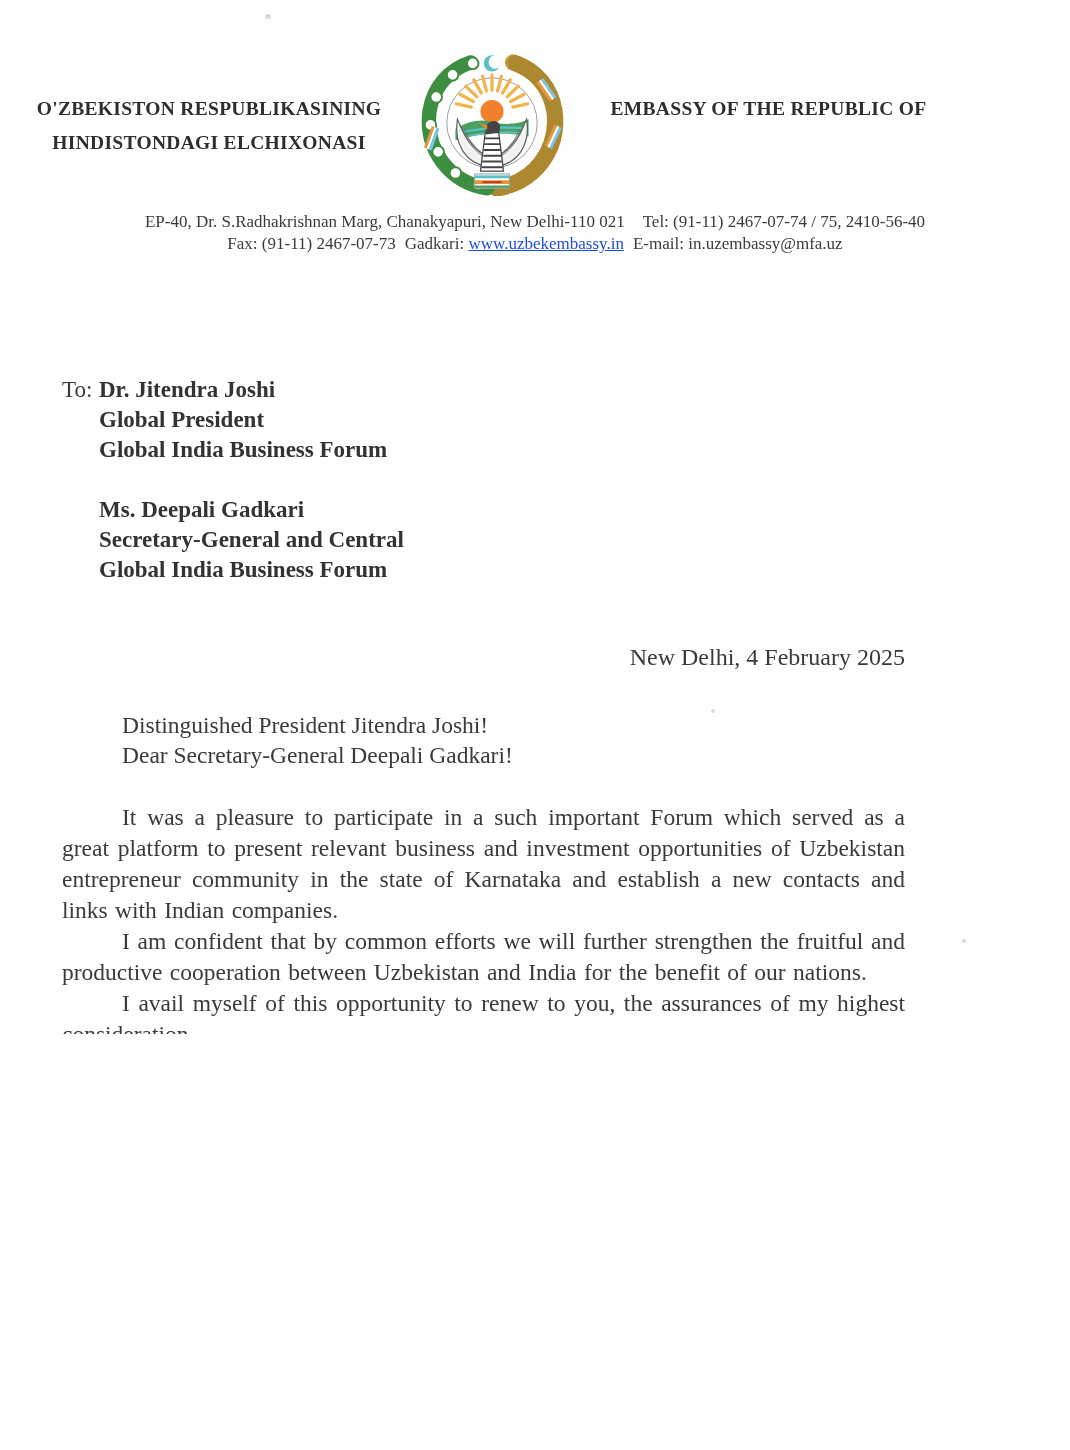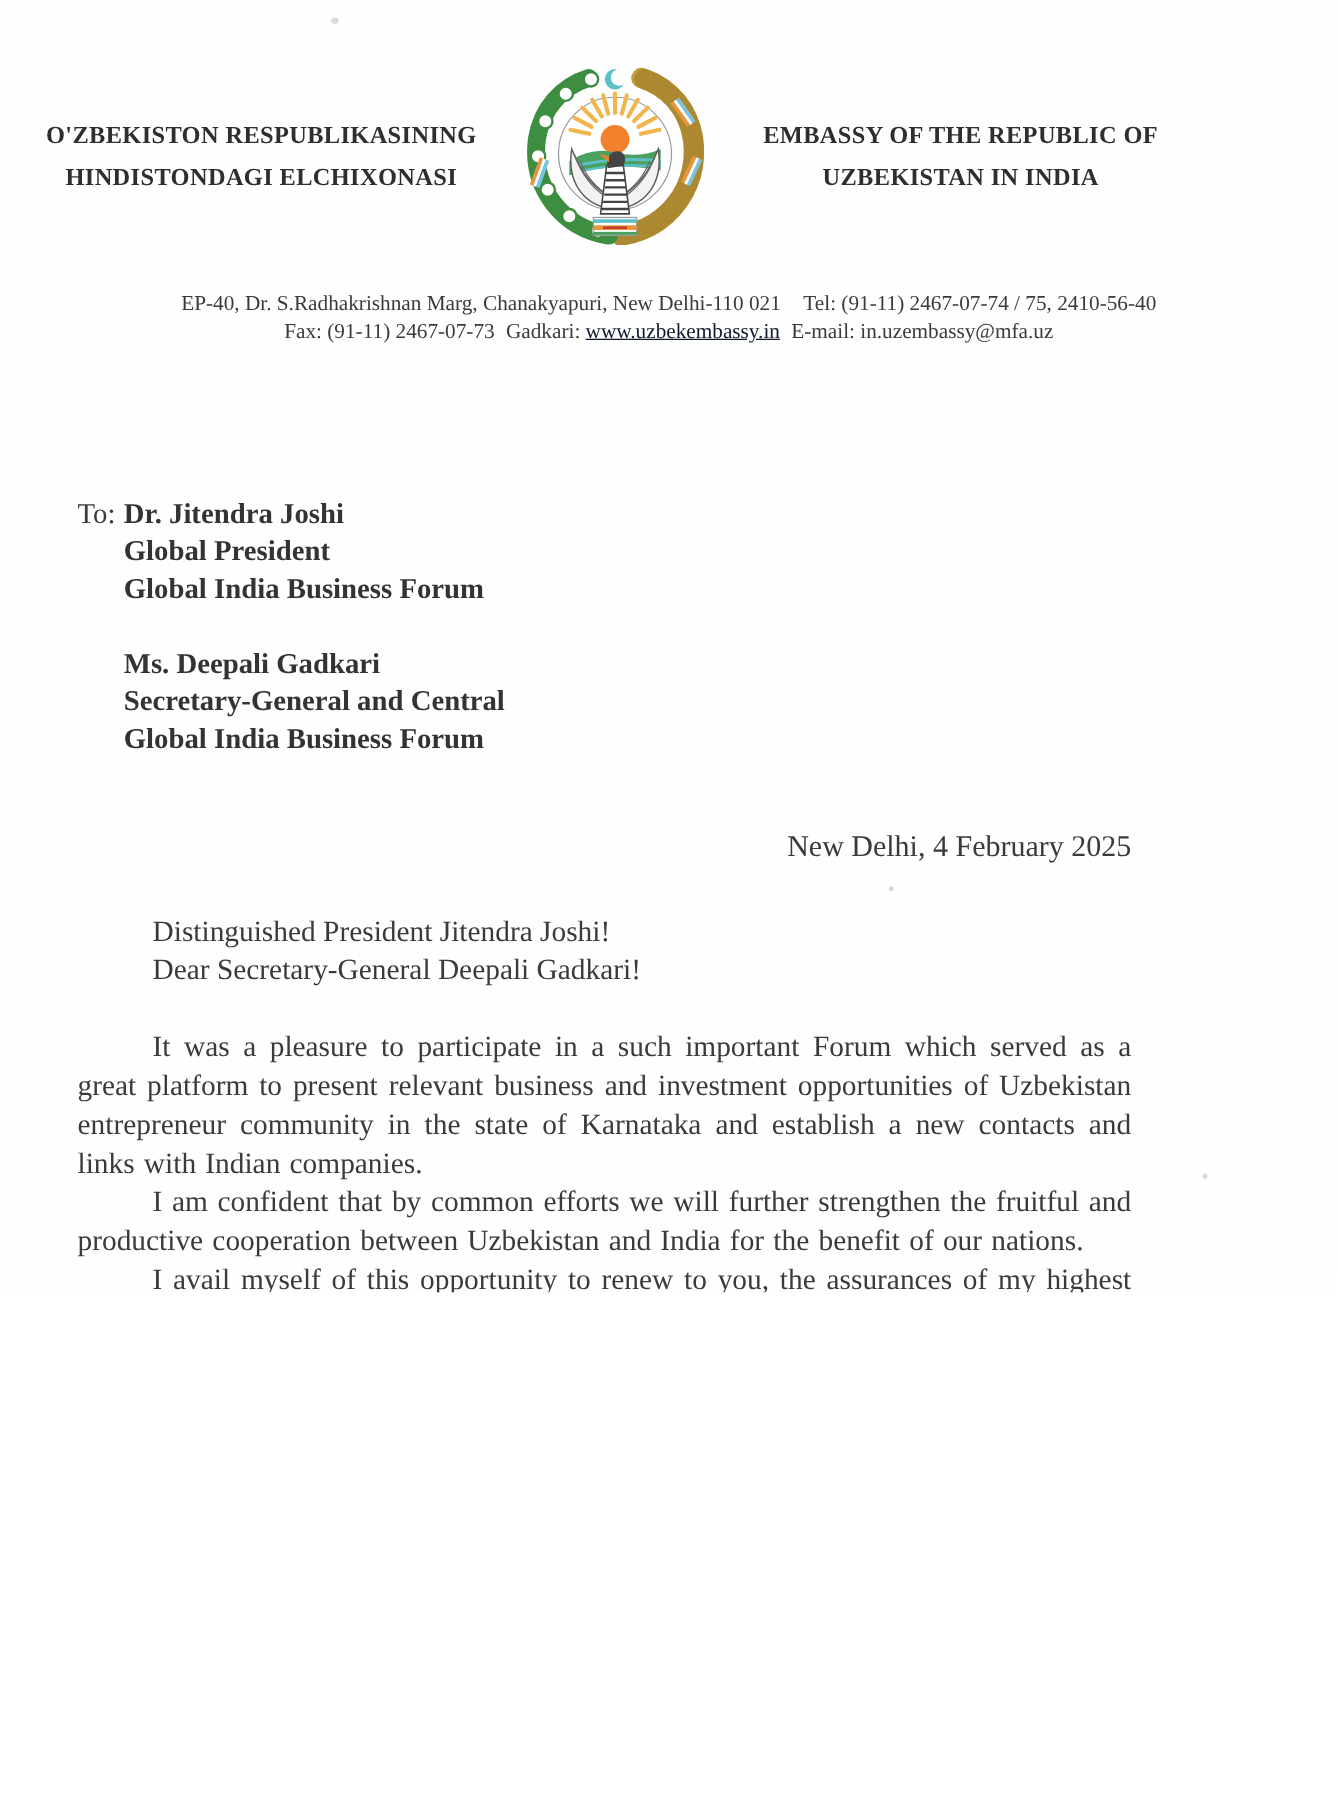--- a/index.html
+++ b/index.html
@@ -8,23 +8,23 @@
     background:#fefefe;color:#3a3a3a;
     font-family:"Liberation Serif","DejaVu Serif",serif;
   }
   
   .header{display:flex;align-items:flex-start;padding:50px 0 0 10px;}
   .org{font-weight:bold;font-size:19.5px;line-height:34px;text-align:center;
        color:#2e2e2e;letter-spacing:.3px;}
   .org-left{width:398px;padding-top:42px;}
   .emblem-wrap{width:168px;display:flex;justify-content:center;}
   .org-right{width:385px;padding-top:42px;}
-  .contact{margin-top:36px;text-align:center;font-size:17px;line-height:22px;color:#3a3a3a;}
+  .contact{margin-top:15px;text-align:center;font-size:17px;line-height:22px;color:#3a3a3a;}
   .contact .seg{margin:0 9px;}
-  .link{color:#0f172a;text-decoration:underline;cursor:pointer;}
+  .link{color:#1d4ed8;text-decoration:underline;cursor:pointer;}
   
   .recipient{margin:120px 0 0 62px;font-size:23px;line-height:30px;color:#3a3a3a;}
   .recipient .bold{font-weight:bold;color:#333;padding-left:37px;}
   .to{display:inline-block;width:37px;font-weight:normal;}
   .to-line strong{font-weight:bold;color:#333;}
   .r-gap{height:30px;}
   
   .dateline{margin:57px 165px 0 0;text-align:right;font-size:24px;line-height:30px;}
   .salutation{margin:38px 165px 0 62px;padding-left:60px;font-size:23.5px;line-height:30px;}
   .letter-body{margin:32px 165px 0 62px;font-size:23.5px;line-height:31px;
@@ -136,21 +136,20 @@
         <rect x="60" y="127" width="36" height="15" fill="#ffffff" stroke="#9a9a9a" stroke-width="1"></rect>
         <rect x="60" y="128.5" width="36" height="3" fill="#5bc0c8"></rect>
         <rect x="60" y="133.5" width="36" height="4" fill="#e8953f"></rect>
         <rect x="68" y="134.5" width="20" height="2" fill="#c0392b"></rect>
         <rect x="60" y="139" width="36" height="2.5" fill="#4aa05e"></rect>
       </svg>
     </div>
 
     <div class="org org-right">
       <div>EMBASSY OF THE REPUBLIC OF</div>
-      <div>UZBEKISTAN IN INDIA</div>
     </div>
   </div>
 
   <div class="contact">
     <div>
       <span class="seg">EP-40, Dr. S.Radhakrishnan Marg, Chanakyapuri, New Delhi-110 021</span><span class="seg">Tel: (91-11) 2467-07-74 / 75, 2410-56-40</span>
     </div>
     <div>
       <span class="seg">Fax: (91-11) 2467-07-73</span><span>Gadkari:</span>
       <span class="link">www.uzbekembassy.in</span><span class="seg">E-mail: in.uzembassy@mfa.uz</span>

